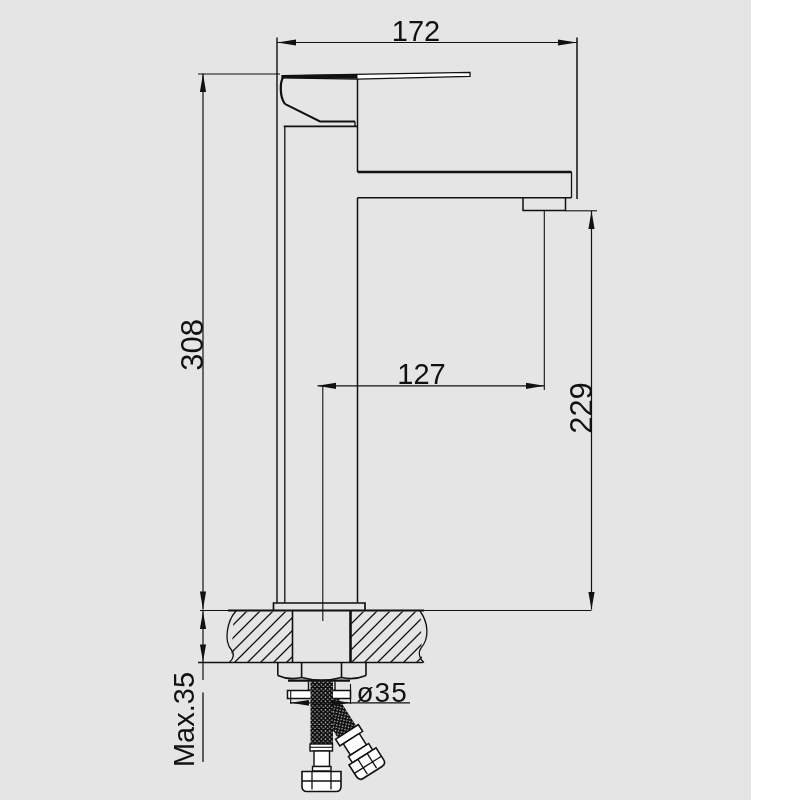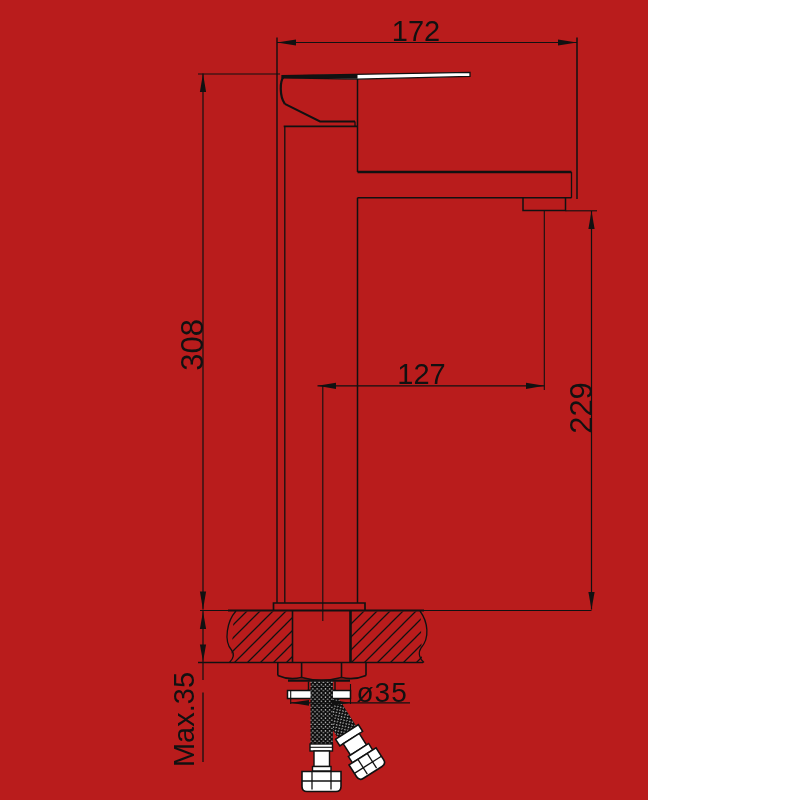--- a/index.html
+++ b/index.html
@@ -1,16 +1,16 @@
 <!DOCTYPE html>
 <html><head>
 <meta charset="utf-8">
 <style>
 html,body{margin:0;padding:0;background:#fff;}
-#page{width:648px;height:800px;position:relative;background:#b91c1c;overflow:hidden;}
+#page{width:751px;height:800px;position:relative;background:#e5e5e5;overflow:hidden;}
 svg{position:absolute;left:0;top:0;}
 text{font-family:"Liberation Sans",sans-serif;fill:#111;}
 </style>
 </head>
 <body>
 
 <div id="page">
 <svg width="800" height="800" viewBox="0 0 800 800">
 <defs>
 <pattern id="hatch" width="13" height="13" patternUnits="userSpaceOnUse">

